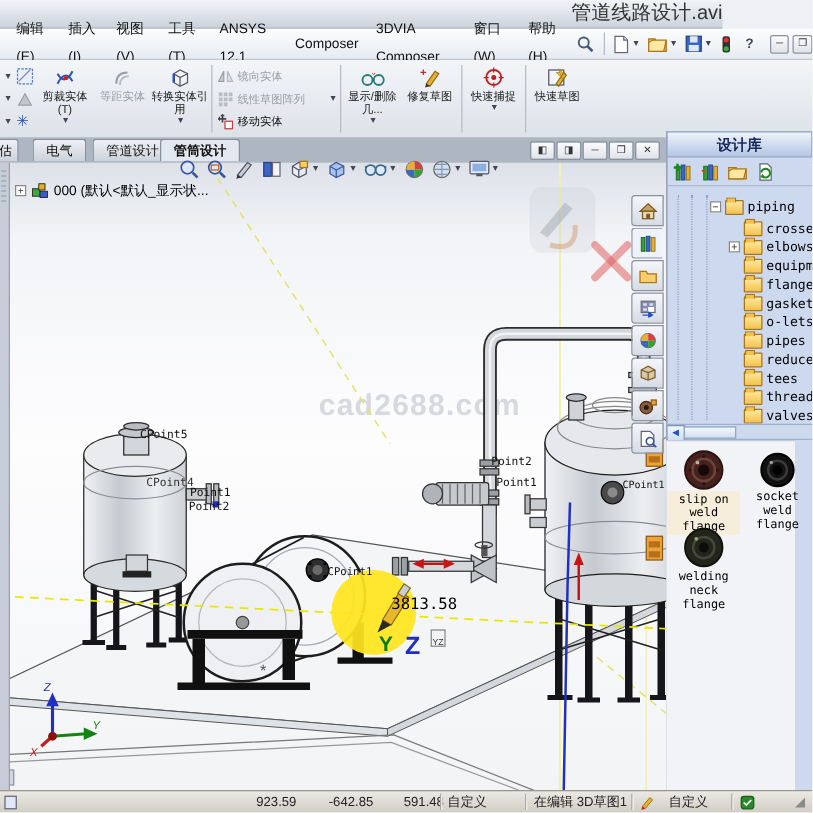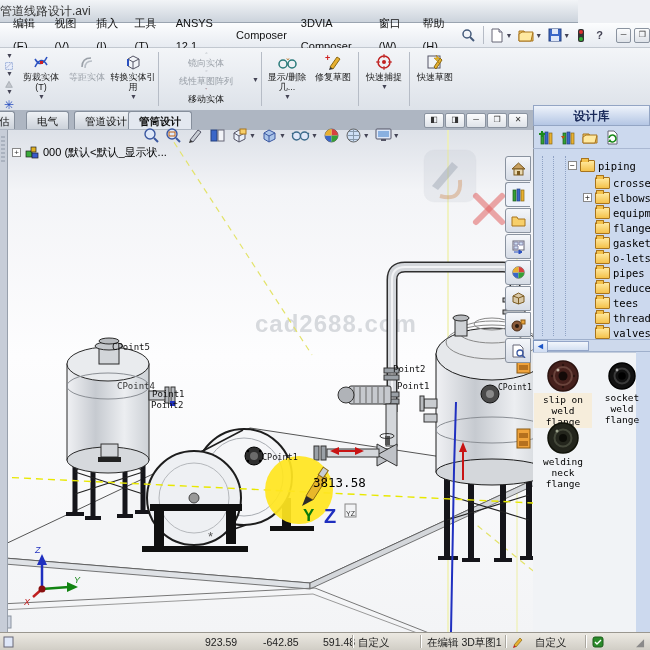--- a/index.html
+++ b/index.html
@@ -1,36 +1,36 @@
 <!DOCTYPE html>
 <html><head>
 <meta charset="utf-8">
 <style>
   html,body{margin:0;padding:0;}
   #screen{position:relative;width:650px;height:650px;overflow:hidden;
     font-family:"Liberation Sans",sans-serif;background:#eef0f4;font-size:11px;color:#111;}
   .abs{position:absolute;}
   
   #titlebar{left:0;top:0;width:578px;height:22px;background:linear-gradient(#f2f4f7,#ccd3dc);
-    border-bottom:1px solid #9aa4b0;text-align:left;line-height:22px;font-size:12px;color:#333;}
+    border-bottom:1px solid #9aa4b0;text-align:right;line-height:22px;font-size:16px;color:#333;}
   #menubar{left:0;top:23px;width:650px;height:25px;background:linear-gradient(#fcfdfe,#e7ebf1);
     border-bottom:1px solid #c2c8d0;display:flex;align-items:center;padding-left:6px;box-sizing:border-box;}
   .mi{padding:0 7px;line-height:23px;cursor:default;}
   .qbtn{display:inline-flex;align-items:center;margin:0 1px;padding:1px 2px;}
   .dd{font-size:7px;color:#445;margin-left:1px;}
   
   #toolbar{left:0;top:48px;width:650px;height:62px;background:linear-gradient(#f3f5f8,#dde2e9);
     border-bottom:1px solid #b8bec8;display:flex;align-items:stretch;}
   .tbtn{width:46px;display:flex;flex-direction:column;align-items:center;justify-content:flex-start;
     padding-top:4px;font-size:9px;line-height:10px;text-align:center;color:#1a1a1a;}
   .tbtn.dis{color:#9aa0a8;}
   .tbtn .ic{height:20px;display:flex;align-items:center;}
   .vsep{width:1px;background:#b6bcc6;margin:4px 2px;}
   .stackcol{display:flex;flex-direction:column;justify-content:space-between;padding:4px 2px;}
-  .srow{display:flex;align-items:center;height:18px;font-size:9px;gap:3px;flex-direction:column;}
+  .srow{display:flex;align-items:center;height:18px;font-size:9px;gap:3px;}
   .srow.dis{color:#9aa0a8;}
   #backdrop3{left:600px;top:44px;font-size:70px;font-style:italic;color:#c6cbd3;font-weight:bold;}
   
   #tabrow{left:0;top:110px;width:650px;height:20px;background:#aeb6c2;border-bottom:1px solid #8a93a0;}
   .tab{position:absolute;top:1px;height:18px;line-height:18px;padding:0 10px;background:linear-gradient(#eef1f5,#ccd2da);
     border:1px solid #868f9c;border-bottom:none;border-radius:3px 3px 0 0;font-size:10.5px;box-sizing:border-box;}
   .tab.active{background:#e3e8f0;font-weight:bold;}
   .winctl{position:absolute;top:3px;width:18px;height:13px;background:linear-gradient(#fbfcfd,#dfe3e9);
     border:1px solid #8a93a0;border-radius:2px;font-size:8px;line-height:12px;text-align:center;color:#333;}
   
@@ -72,22 +72,22 @@
 <body>
 
 <div id="screen">
 
   <div class="abs" id="titlebar">
     <span>管道线路设计.avi</span>
   </div>
 
   <div class="abs" id="menubar">
     <span class="mi">编辑(E)</span>
+    <span class="mi">插入(I)</span>
     <span class="mi">视图(V)</span>
-    <span class="mi">插入(I)</span>
     <span class="mi">工具(T)</span>
     <span class="mi">ANSYS 12.1</span>
     <span class="mi">Composer</span>
     <span class="mi">3DVIA Composer</span>
     <span class="mi">窗口(W)</span>
     <span class="mi">帮助(H)</span>
     <span class="qbtn">
       <svg width="15" height="15" viewBox="0 0 15 15">
           <circle cx="6" cy="6" r="4" fill="none" stroke="#445a7a" stroke-width="1.5"></circle>
           <line x1="9" y1="9" x2="13" y2="13" stroke="#445a7a" stroke-width="2"></line>

